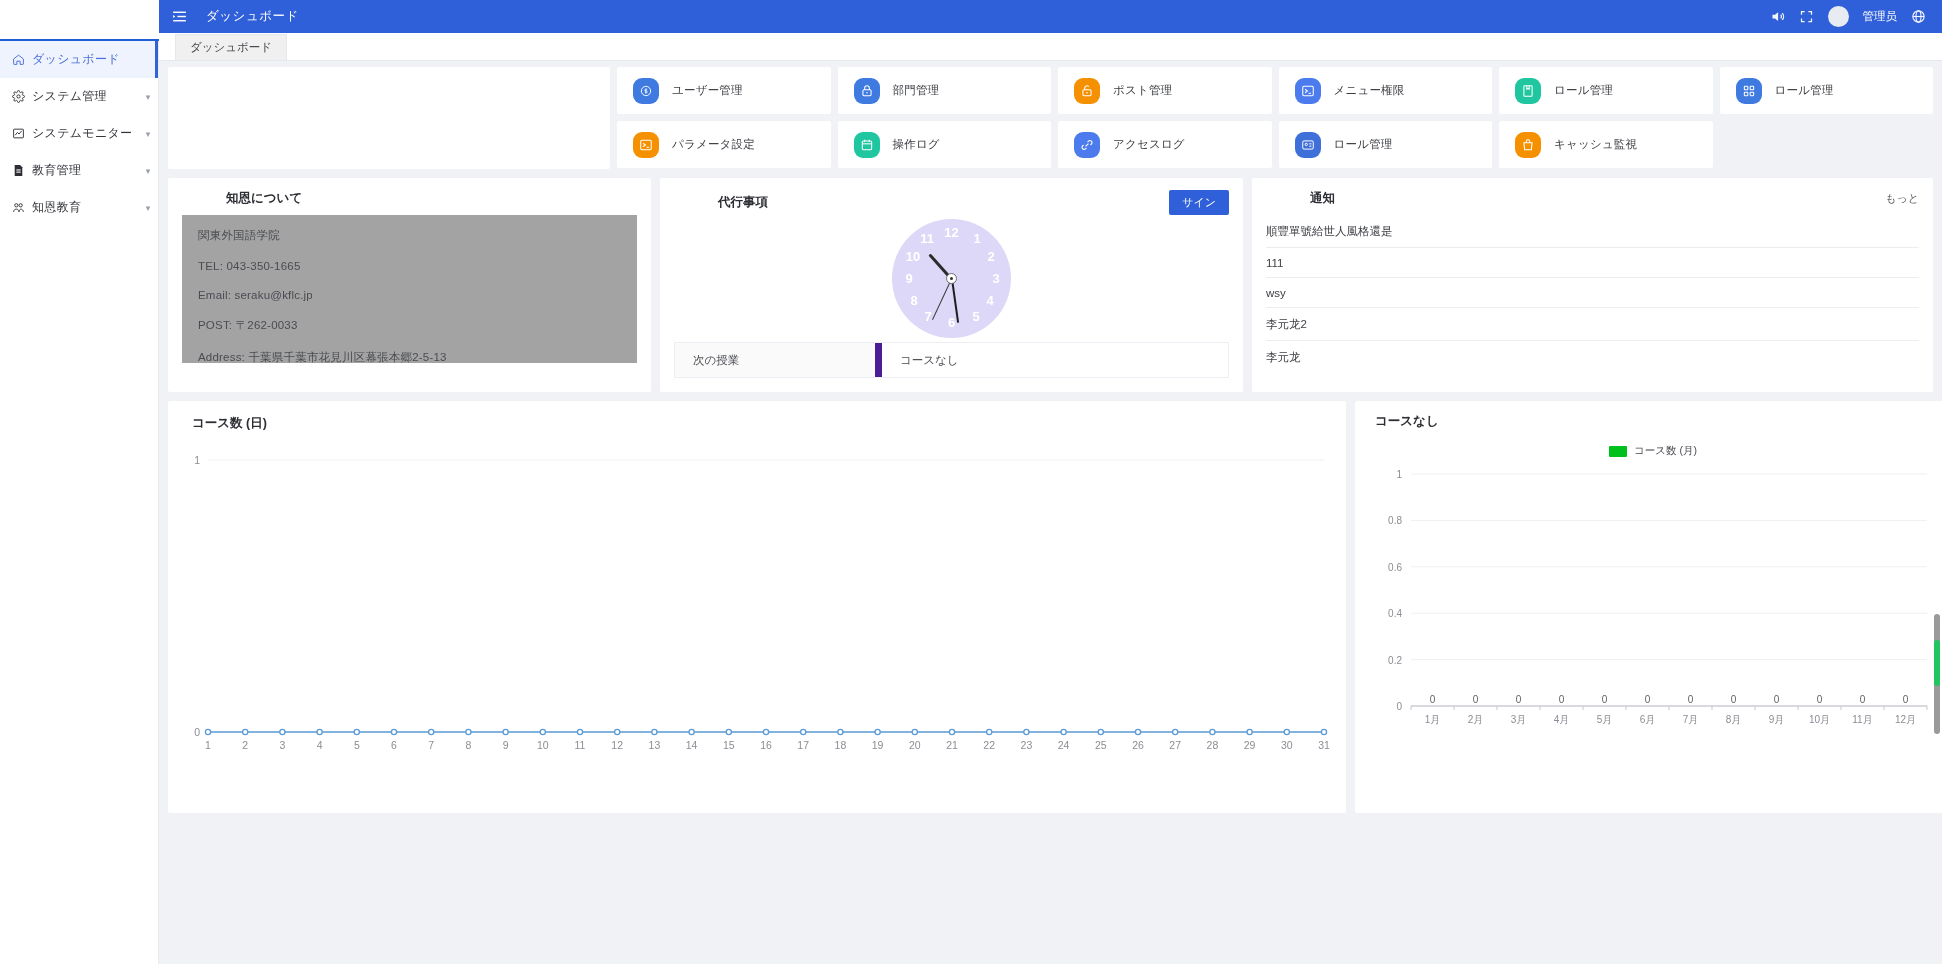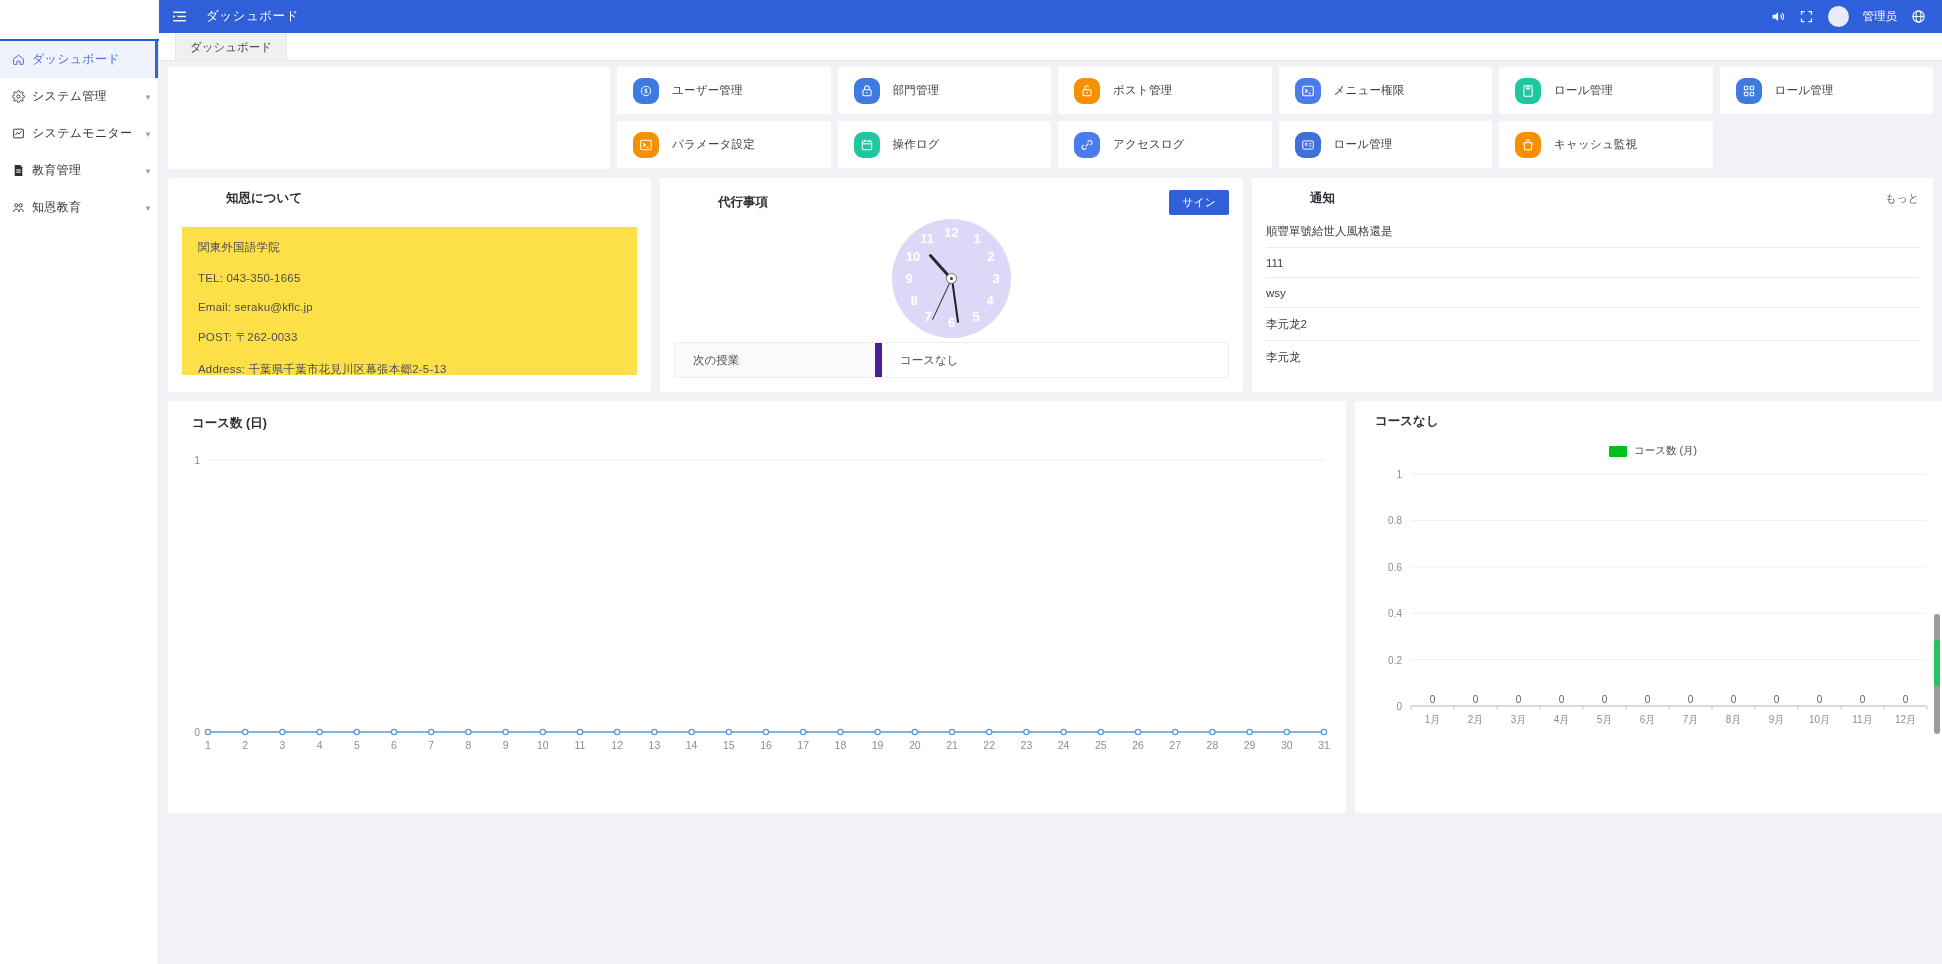--- a/index.html
+++ b/index.html
@@ -120,21 +120,21 @@
   .card-hd .more { margin-left: auto; font-size: 11px; color: #5c5f66; cursor: pointer; }
   .btn-sign {
     margin-left: auto;
     background: #2f5fd9; color: #fff;
     font-size: 11px; border: none; border-radius: 2px;
     padding: 5px 13px; cursor: pointer;
   }
 
   .card-about { width: 483px; height: 214px; }
   .about-box {
-    margin: 12px 14px; background: #fde047;
+    margin: 0 14px; background: #a3a3a3;
     height: 148px; padding: 13px 16px;
   }
   .about-line { font-size: 11.5px; color: #4a4c52; margin-bottom: 17px; letter-spacing: .2px; }
   .about-line:last-child { margin-bottom: 0; }
 
   .card-agent { width: 583px; height: 214px; position: relative; }
   .clockwrap { display: flex; justify-content: center; margin-top: -4px; }
   .clock {
     width: 119px; height: 119px; border-radius: 50%;
     background: #ddd8f7; position: relative;

